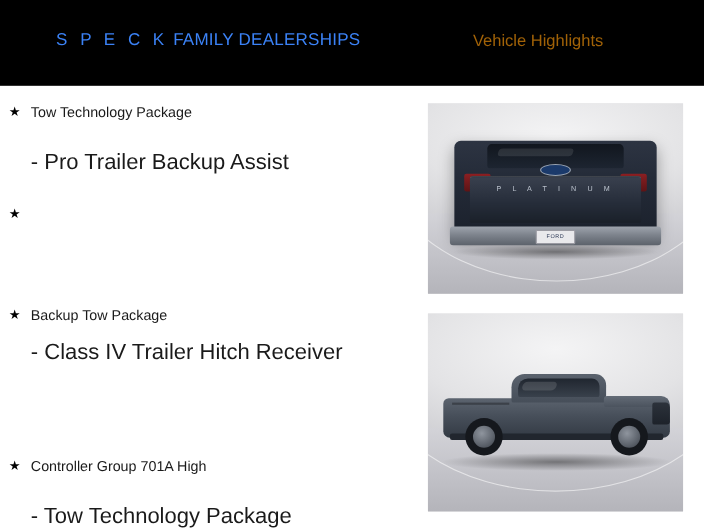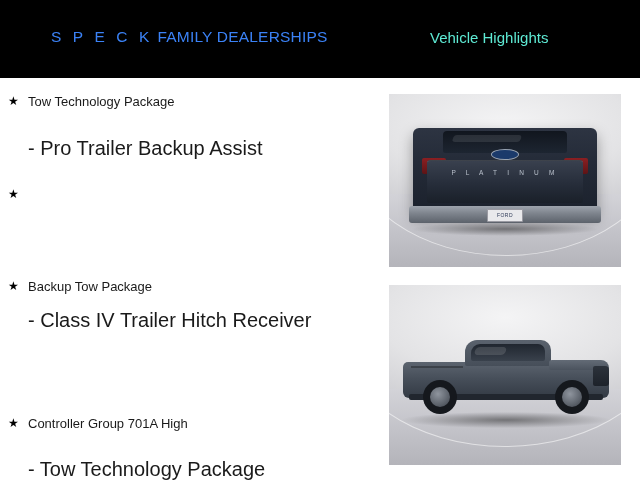--- a/index.html
+++ b/index.html
@@ -38,21 +38,21 @@
     white-space: nowrap;
     margin-left: 20px;
   }
   .brand .spaced {
     letter-spacing: 3.6px;
   }
   .header-title {
     position: absolute;
     left: 430px;
     top: 29px;
-    color: #5eead4;
+    color: #a16207;
     font-size: 15px;
     white-space: nowrap;
   }
   
   .bullets {
     position: absolute;
     left: 0;
     top: 78px;
     width: 380px;
     height: 402px;

